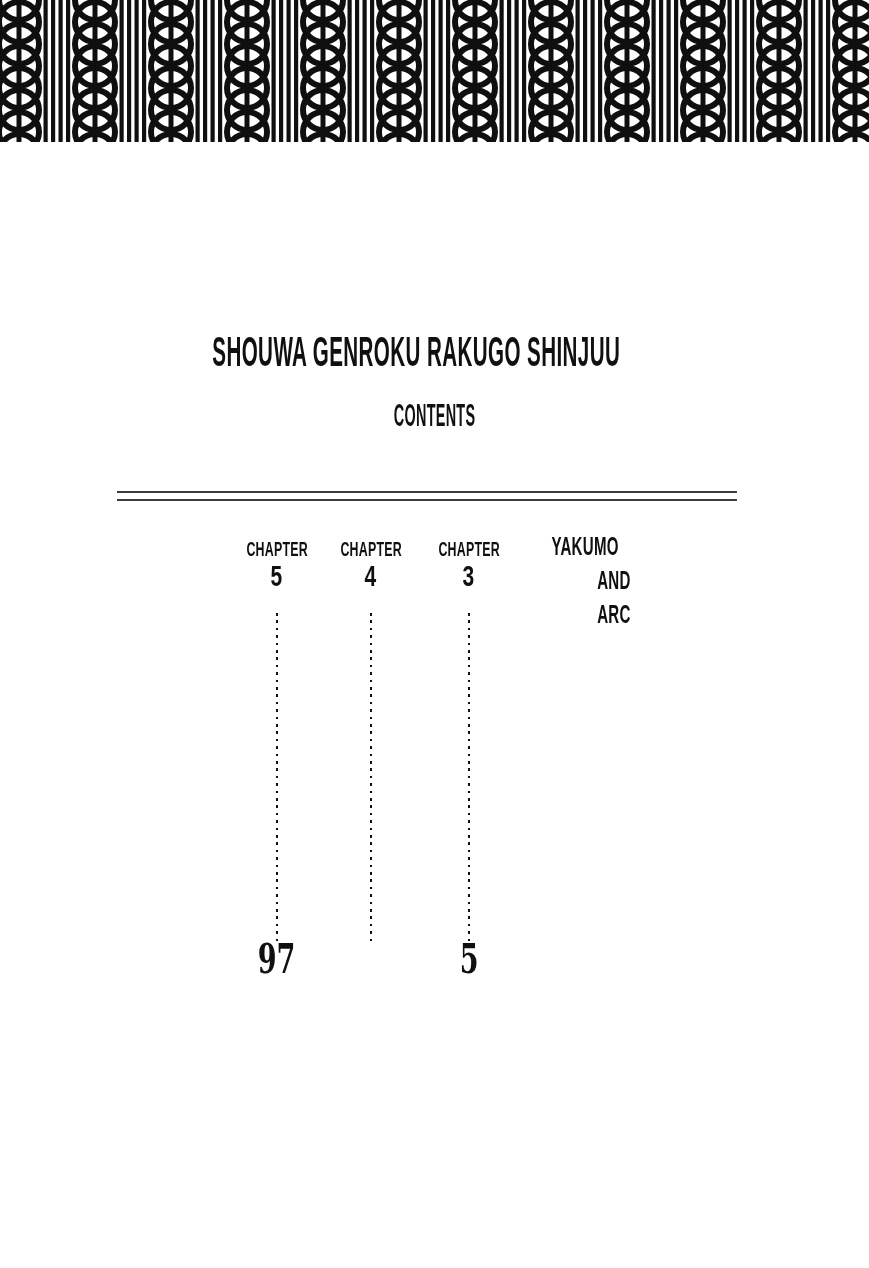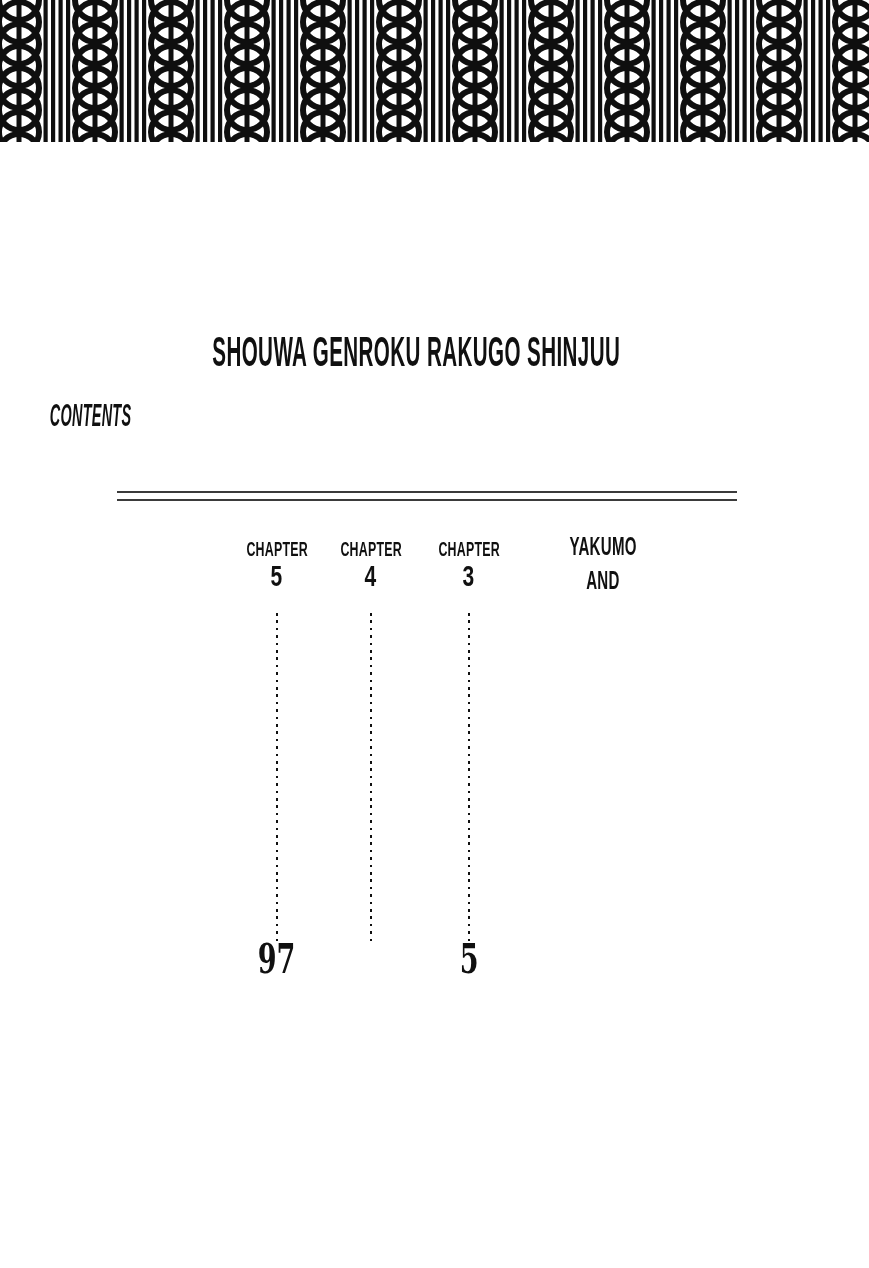--- a/index.html
+++ b/index.html
@@ -9,21 +9,21 @@
     margin:0 auto;
     background:var(--paper,#ffffff);
     overflow:hidden;
     font-family:"Liberation Sans", sans-serif;
     color:var(--ink,#101010);
   }
   .top-border{position:absolute;top:0;left:0;display:block;}
   .cond{display:inline-block;white-space:nowrap;transform-origin:50% 50%;font-weight:bold;letter-spacing:0.02em;}
   .series-title{position:absolute;top:331px;left:0;width:740px;text-align:center;}
   .series-title .cond{font-size:42px;line-height:1;transform:scaleX(0.49);}
-  .contents-heading{position:absolute;top:399px;left:0;width:869px;text-align:left;font-style:italic;}
+  .contents-heading{position:absolute;top:399px;left:0;width:869px;text-align:center;}
   .contents-heading .cond{font-size:32px;line-height:1;transform:scaleX(0.45);}
   .double-rule{
     position:absolute;top:491px;left:117px;width:620px;height:10px;
     box-sizing:border-box;
     border-top:2px solid var(--rule,#3b3b3b);
     border-bottom:2px solid var(--rule,#3b3b3b);
   }
   .toc-col{position:absolute;top:538px;width:120px;text-align:center;}
   .col-1{left:217px;}
   .col-2{left:311px;}
@@ -34,21 +34,21 @@
   .ch-num .cond{font-size:30px;line-height:1;transform:scaleX(0.7);}
   .leader{
     width:2.6px;height:330px;margin:22px auto 0 auto;
     background:repeating-linear-gradient(
       to bottom,
       var(--ink,#101010) 0px, var(--ink,#101010) 2.6px,
       transparent 2.6px, transparent 7.4px);
   }
   .page-num{margin-top:-4px;font-family:"DejaVu Serif", serif;}
   .page-num .cond{font-size:41px;line-height:1;letter-spacing:0;transform:scaleX(0.66);}
-  .arc-title{position:absolute;top:533px;left:528px;width:150px;text-align:center;}
+  .arc-title{position:absolute;top:533px;left:493px;width:150px;text-align:right;}
   .arc-line{line-height:34px;height:34px;}
   .arc-line .cond{font-size:26px;line-height:1;transform:scaleX(0.58);}
 </style>
 </head>
 <body>
 
 <div class="sheet" style="--ink: #101010; --paper: #ffffff; --rule: #3b3b3b;">
 
   <svg class="top-border" width="869" height="142" viewBox="0 0 869 142" xmlns="http://www.w3.org/2000/svg" aria-hidden="true">
     <defs>
@@ -121,15 +121,18 @@
     </div>
   </div>
 
   <div class="arc-title">
     <div class="arc-line">
       <span class="cond">YAKUMO</span>
     </div>
     <div class="arc-line">
       <span class="cond">AND</span>
     </div>
+    <div class="arc-line">
+      <span class="cond">ARC</span>
+    </div>
   </div>
 
 </div>
 
 </body></html>

